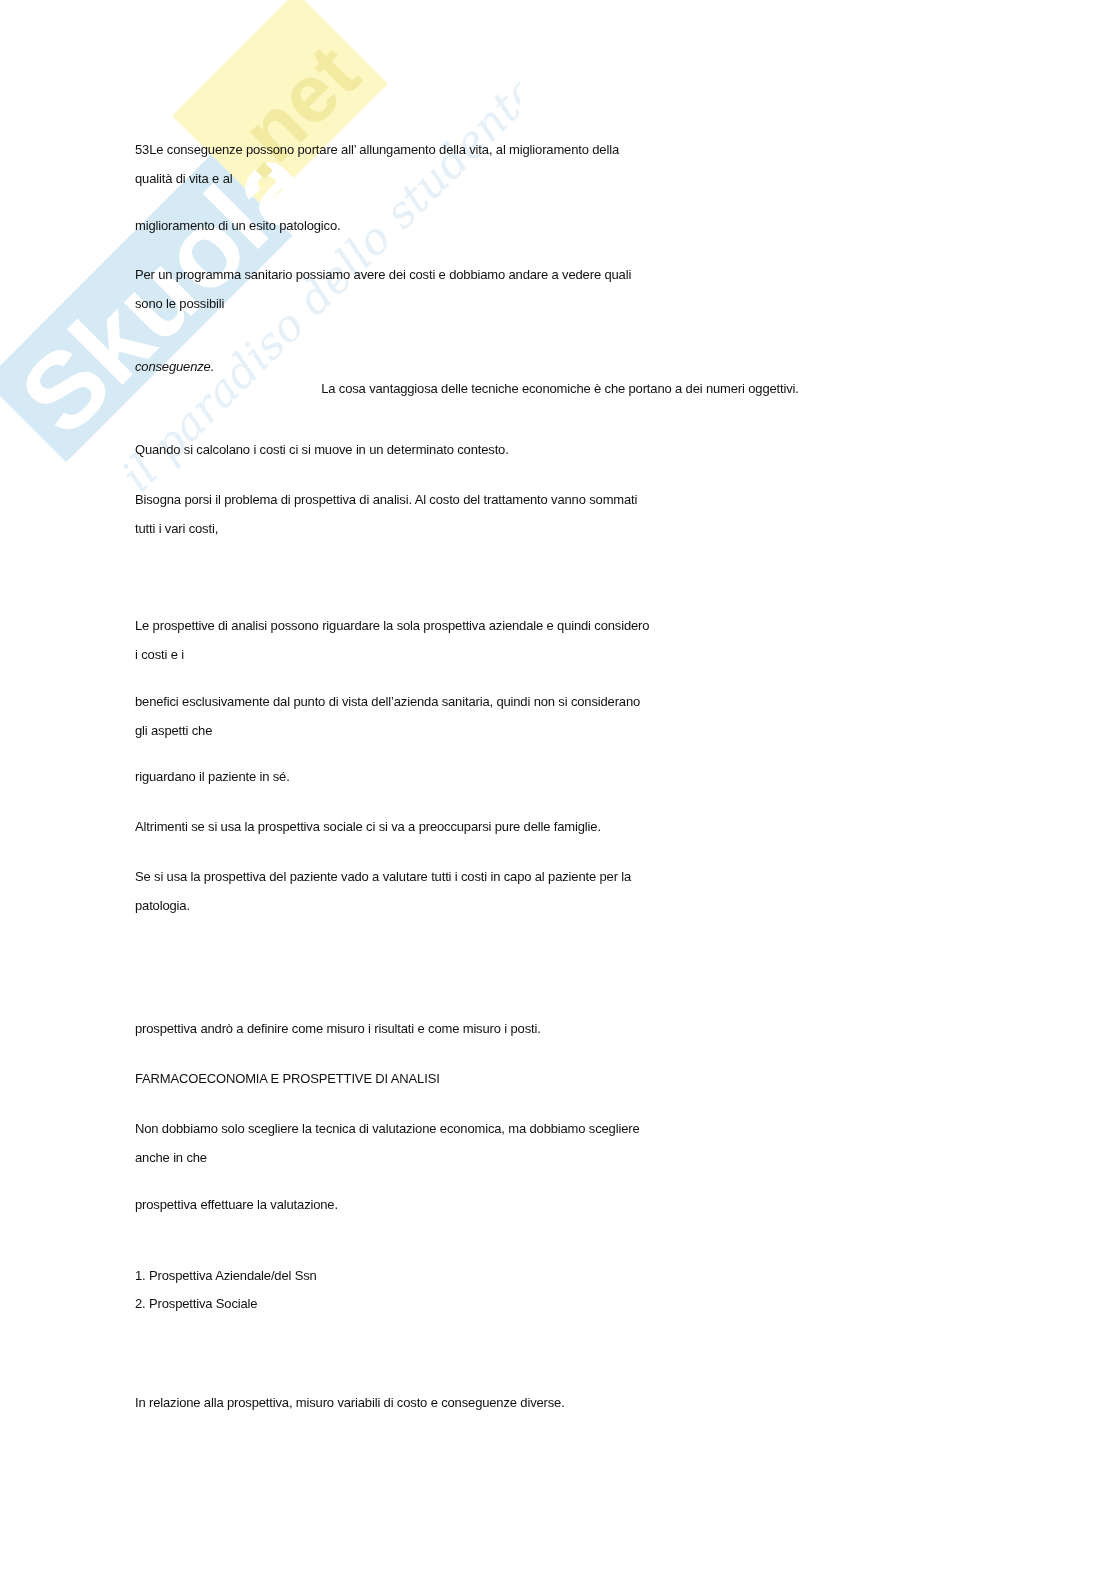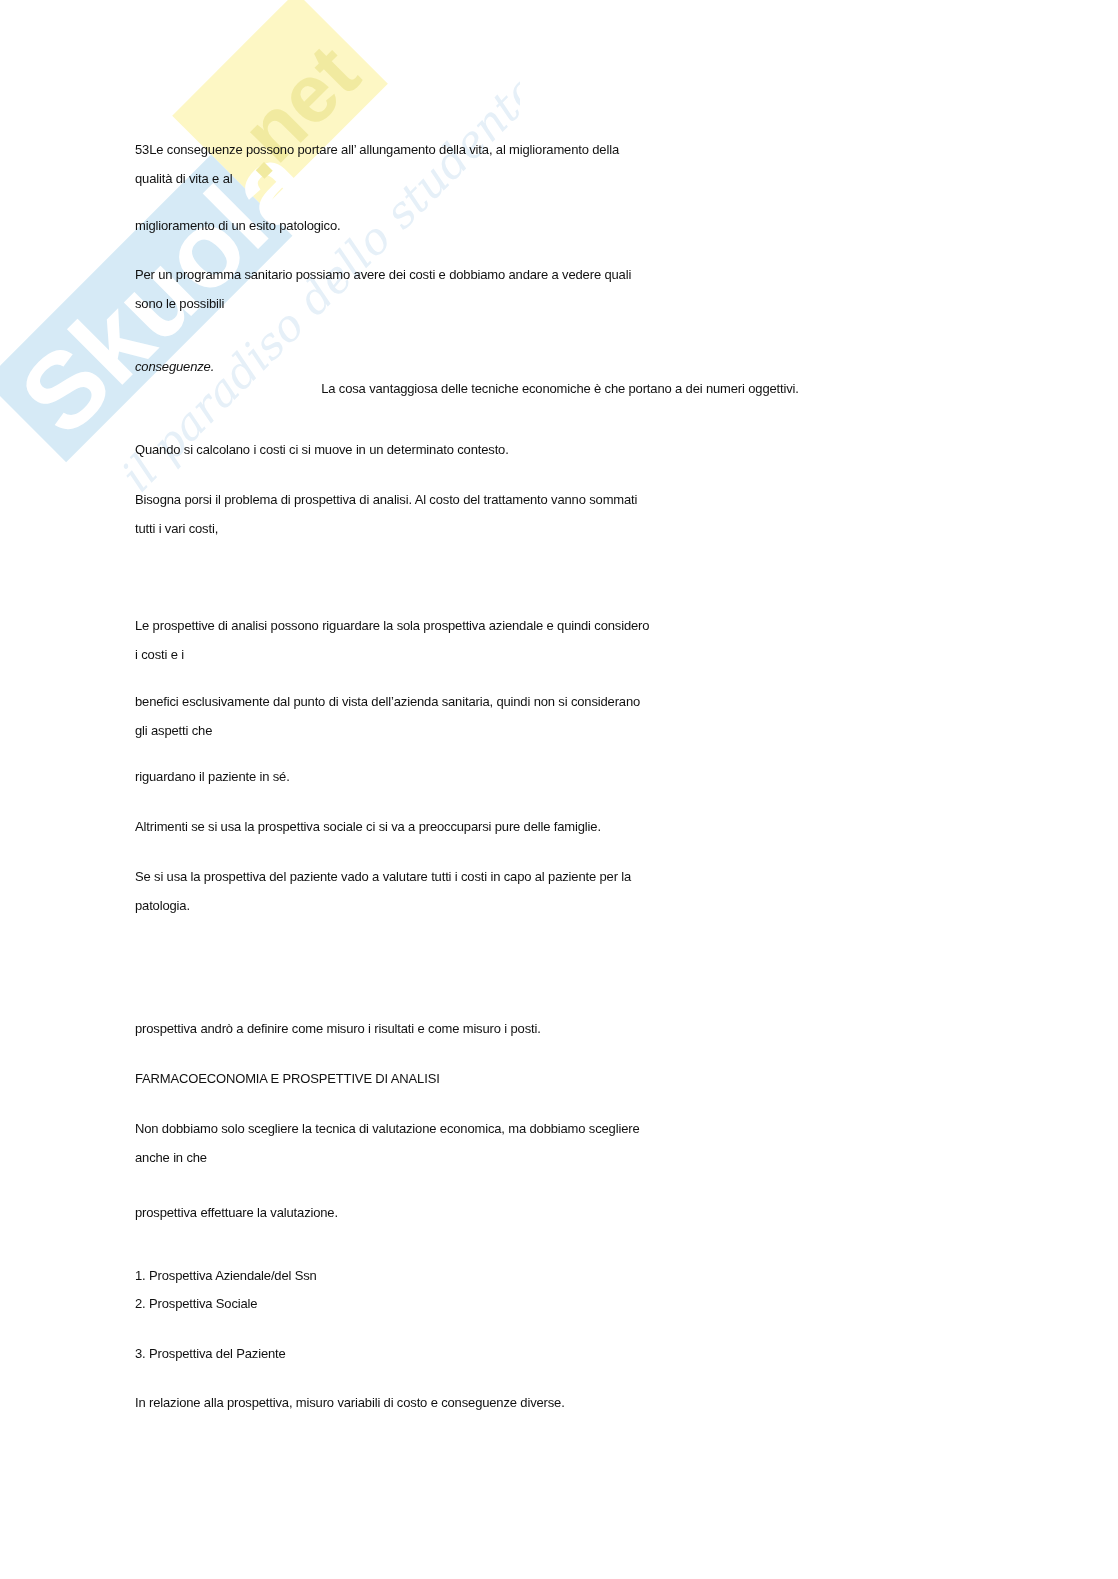--- a/index.html
+++ b/index.html
@@ -74,18 +74,17 @@
     <p class="para" style="top: 687px;">benefici esclusivamente dal punto di vista dell’azienda sanitaria, quindi non si considerano
 gli aspetti che</p>
     <p class="para" style="top: 762px;">riguardano il paziente in sé.</p>
     <p class="para" style="top: 812px;">Altrimenti se si usa la prospettiva sociale ci si va a preoccuparsi pure delle famiglie.</p>
     <p class="para" style="top: 862px;">Se si usa la prospettiva del paziente vado a valutare tutti i costi in capo al paziente per la
 patologia.</p>
     <p class="para" style="top: 1014px;">prospettiva andrò a definire come misuro i risultati e come misuro i posti.</p>
     <p class="para" style="top: 1064px;">FARMACOECONOMIA E PROSPETTIVE DI ANALISI</p>
     <p class="para" style="top: 1114px;">Non dobbiamo solo scegliere la tecnica di valutazione economica, ma dobbiamo scegliere
 anche in che</p>
-    <p class="para" style="top: 1190px; margin-top: 8px;">prospettiva effettuare la valutazione.</p>
+    <p class="para" style="top: 1190px;">prospettiva effettuare la valutazione.</p>
     <p class="para" style="top: 1240px; margin-top: 21px;">1. Prospettiva Aziendale/del Ssn</p>
     <p class="para" style="top: 1289px;">2. Prospettiva Sociale</p>
-    <p class="para" style="top: 1339px;">3. Prospettiva del Paziente</p>
     <p class="para" style="top: 1388px;">In relazione alla prospettiva, misuro variabili di costo e conseguenze diverse.</p>
   </main>
 
 </body></html>

